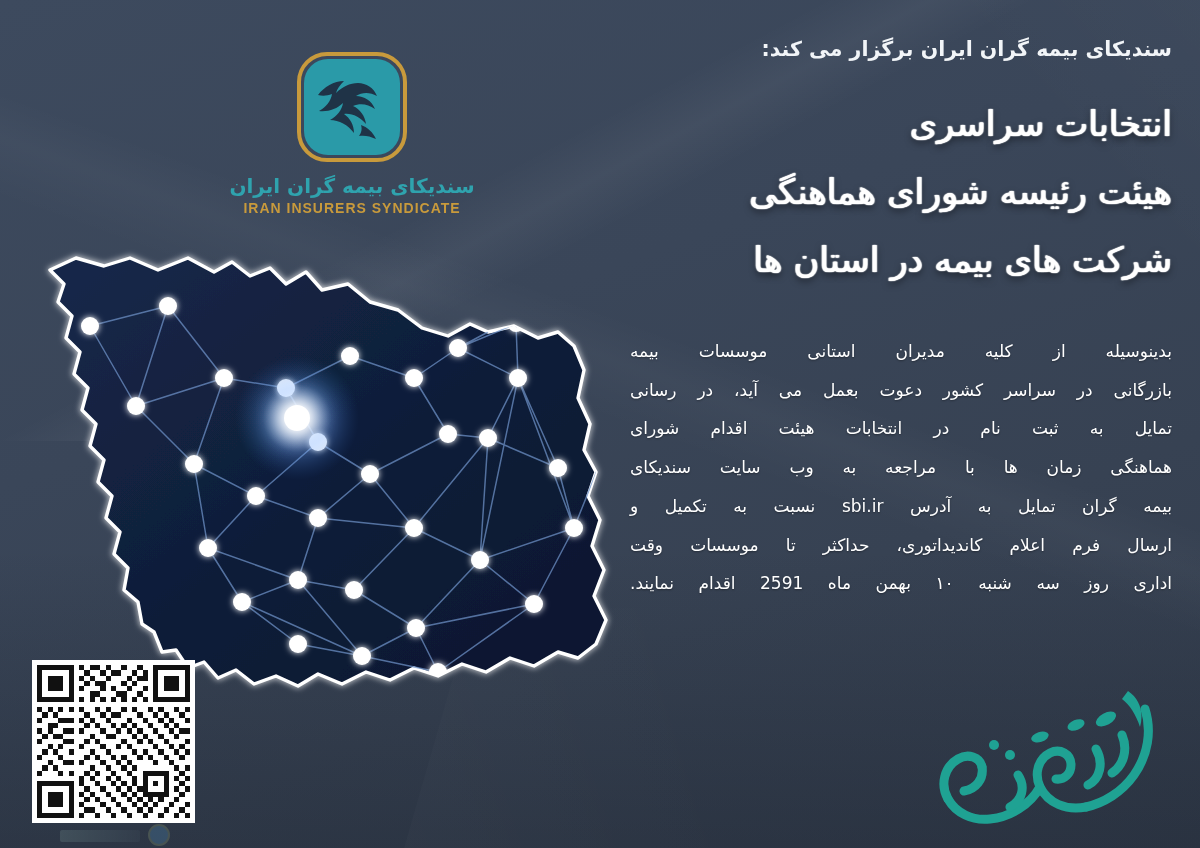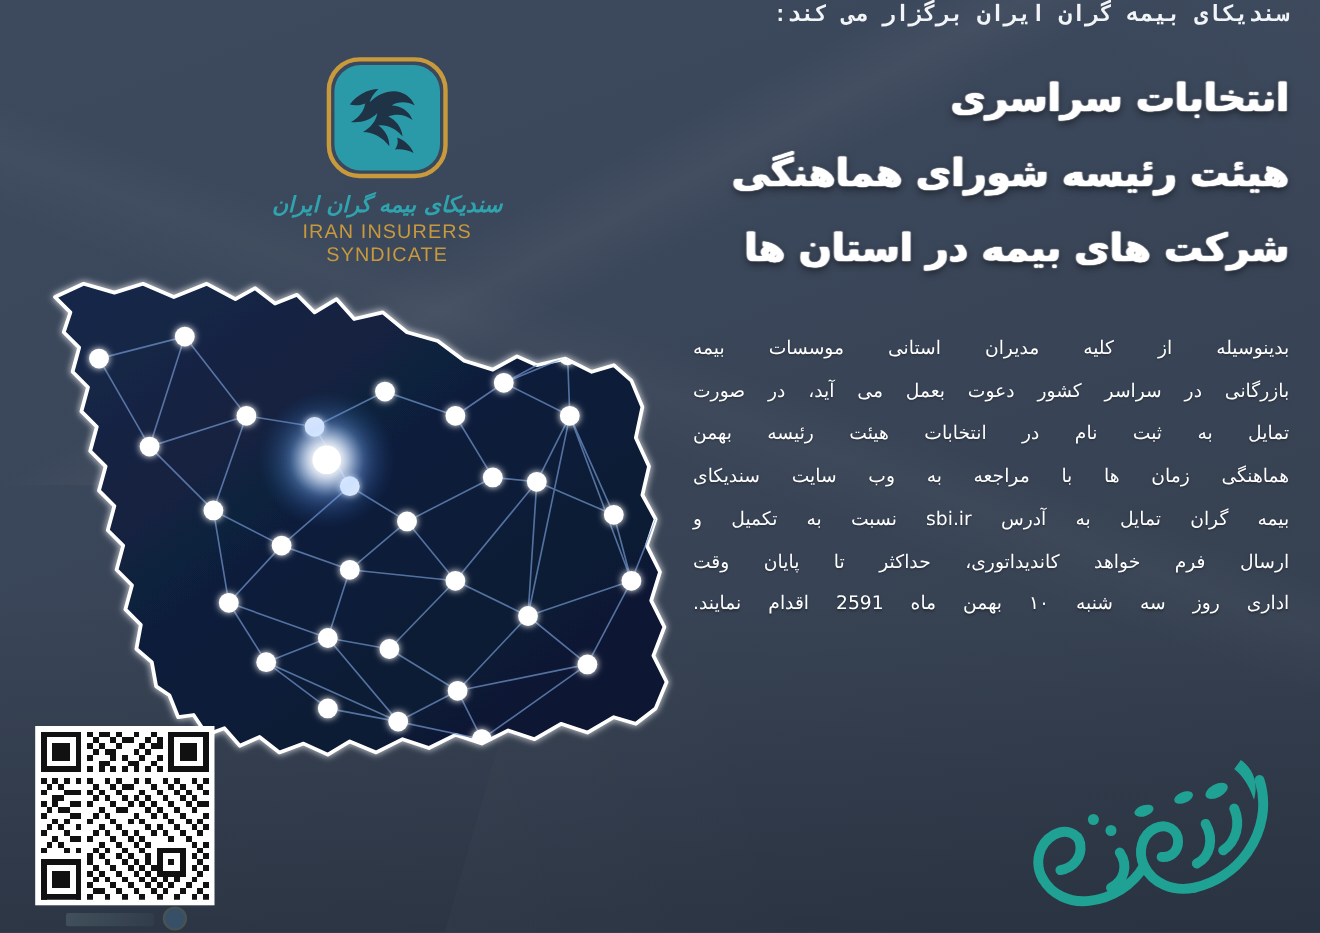--- a/index.html
+++ b/index.html
@@ -46,24 +46,24 @@
   .logo-mark .ring{
     position:absolute;inset:0;border:4px solid #c89a3c;border-radius:30px;
     box-sizing:border-box;
   }
   .logo-mark .fill{
     position:absolute;inset:7px;background:#2a9aa8;border-radius:24px;
   }
   .logo-mark svg{position:absolute;inset:7px;width:96px;height:96px;}
   .logo-fa{
     margin-top:12px;color:#2fa3ae;font-size:20px;font-weight:bold;
-    letter-spacing:0px;direction:rtl;font-style:italic;
+    letter-spacing:0px;direction:rtl;
   }
   .logo-en{
-    margin-top:2px;color:#c89a3c;font-size:18px;font-weight:normal;
+    margin-top:2px;color:#c89a3c;font-size:14px;font-weight:bold;
     letter-spacing:1.0px;direction:ltr;font-family:"Liberation Sans",sans-serif;
   }
 
   
   .map-wrap{position:absolute;left:18px;top:228px;width:620px;height:580px;}
   .map-wrap svg{width:100%;height:100%;display:block;}
 
   
   .qr{
     position:absolute;left:32px;top:660px;width:163px;height:163px;
@@ -79,26 +79,26 @@
   }
   .qr-sublogo .bar{
     position:absolute;left:30px;top:4px;width:80px;height:12px;
     background:linear-gradient(90deg,rgba(160,200,190,.5),rgba(120,150,160,.2));
     border-radius:2px;
   }
 
   
   .right-col{position:absolute;right:28px;top:0;width:546px;text-align:right;direction:rtl;}
   .kicker{
-    color:#f2f5f8;font-size:20.5px;font-weight:bold;
-    line-height:1.5;padding-left:18px;font-family:Liberation Mono, monospace;
+    margin-top:34px;color:#f2f5f8;font-size:20.5px;font-weight:bold;
+    line-height:1.5;padding-left:18px;
   }
   .headline{margin-top:42px;padding-left:6px;}
   .headline .hl{
-    color:#ffffff;font-size:35px;font-weight:bold;line-height:1.0;
+    color:#ffffff;font-size:35px;font-weight:normal;line-height:1.0;
     margin-bottom:33px;
     letter-spacing:0.5px;
     text-shadow:
       0 0 1px #ffffff,
       -1px 0 1px rgba(255,255,255,.9),
       1px 0 1px rgba(255,255,255,.9),
       0 3px 7px rgba(0,0,0,.55);
   }
   .headline .hl:last-child{margin-bottom:0;}
   .body-text{
@@ -542,25 +542,25 @@
     <div class="kicker">سندیکای بیمه گران ایران برگزار می کند:</div>
 
     <div class="headline">
       <div class="hl">انتخابات سراسری</div>
       <div class="hl">هیئت رئیسه شورای هماهنگی</div>
       <div class="hl">شرکت های بیمه در استان ها</div>
     </div>
 
     <div class="body-text">
       <span class="ln">بدینوسیله از کلیه مدیران استانی موسسات بیمه</span>
-      <span class="ln">بازرگانی در سراسر کشور دعوت بعمل می آید، در صورت</span>
-      <span class="ln">تمایل به ثبت نام در انتخابات هیئت رئیسه بهمن</span>
+      <span class="ln">بازرگانی در سراسر کشور دعوت بعمل می آید، در رسانی</span>
+      <span class="ln">تمایل به ثبت نام در انتخابات هیئت اقدام شورای</span>
       <span class="ln">هماهنگی زمان ها با مراجعه به وب سایت سندیکای</span>
       <span class="ln"><span>بیمه گران تمایل به آدرس</span> <span class="ltr">sbi.ir</span> <span>نسبت به تکمیل و</span></span>
-      <span class="ln">ارسال فرم خواهد کاندیداتوری، حداکثر تا پایان وقت</span>
+      <span class="ln">ارسال فرم اعلام کاندیداتوری، حداکثر تا موسسات وقت</span>
       <span class="ln">اداری روز سه شنبه ۱۰ بهمن ماه 2591 اقدام نمایند.</span>
     </div>
   </div>
 
   <div class="watermark">
     <svg viewBox="0 0 300 165" xmlns="http://www.w3.org/2000/svg" aria-hidden="true">
       <g fill="none" stroke="#1fa898" stroke-width="9" stroke-linecap="round" stroke-linejoin="round" opacity=".95">
         <path d="M255 30 C262 52,258 76,244 96 C232 113,214 124,196 128"></path>
         <path d="M196 128 C176 132,158 124,150 108 C144 95,148 80,160 74 C170 69,181 75,181 86
                  C181 95,174 101,166 100"></path>

